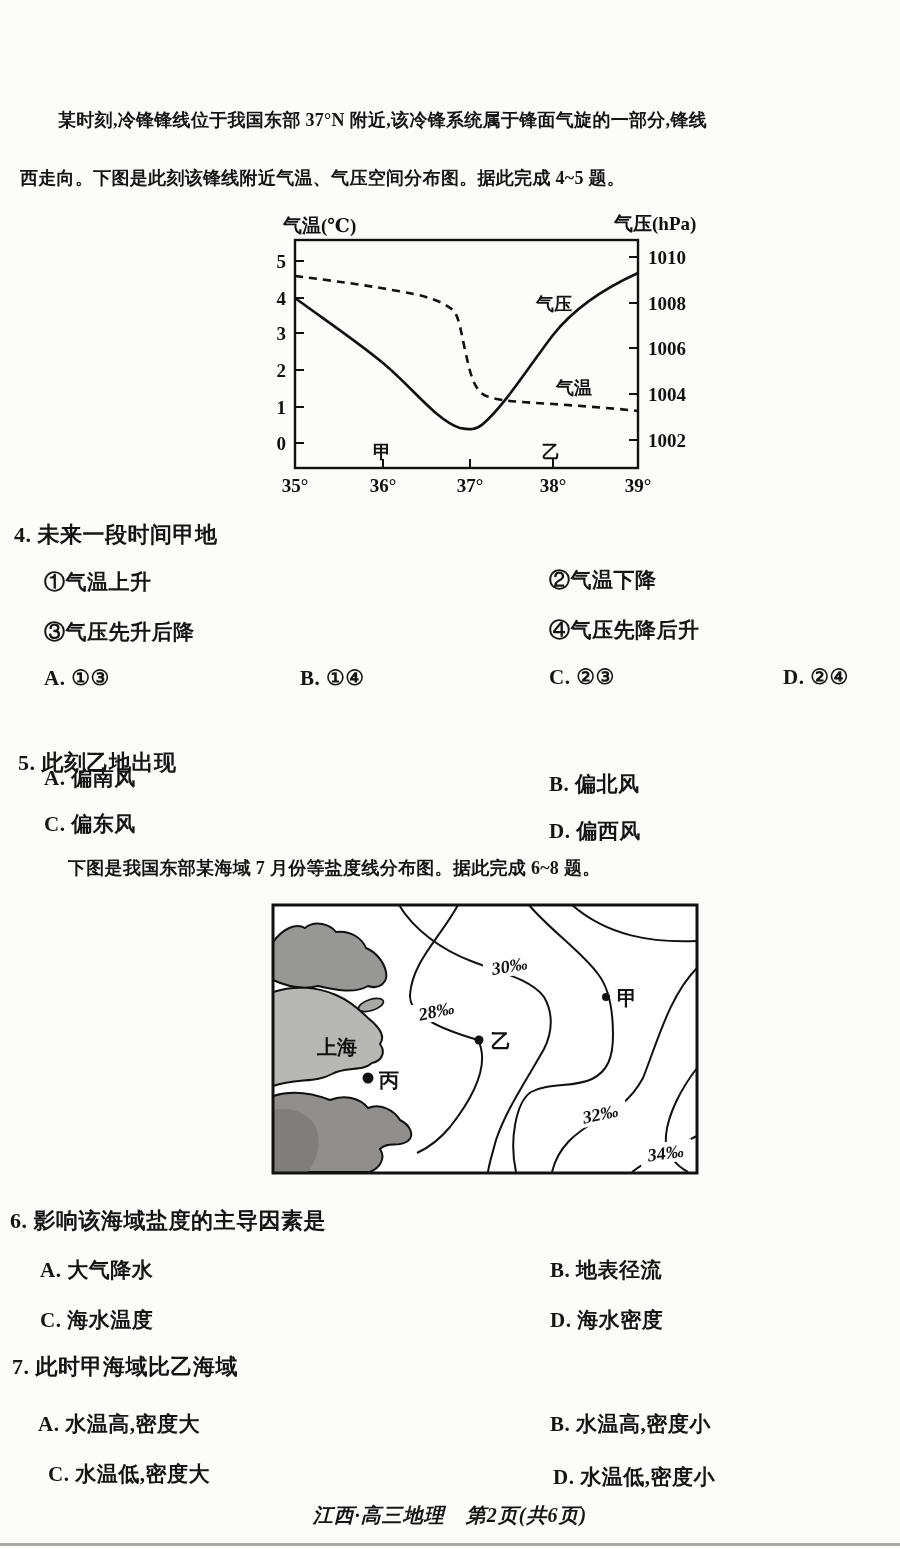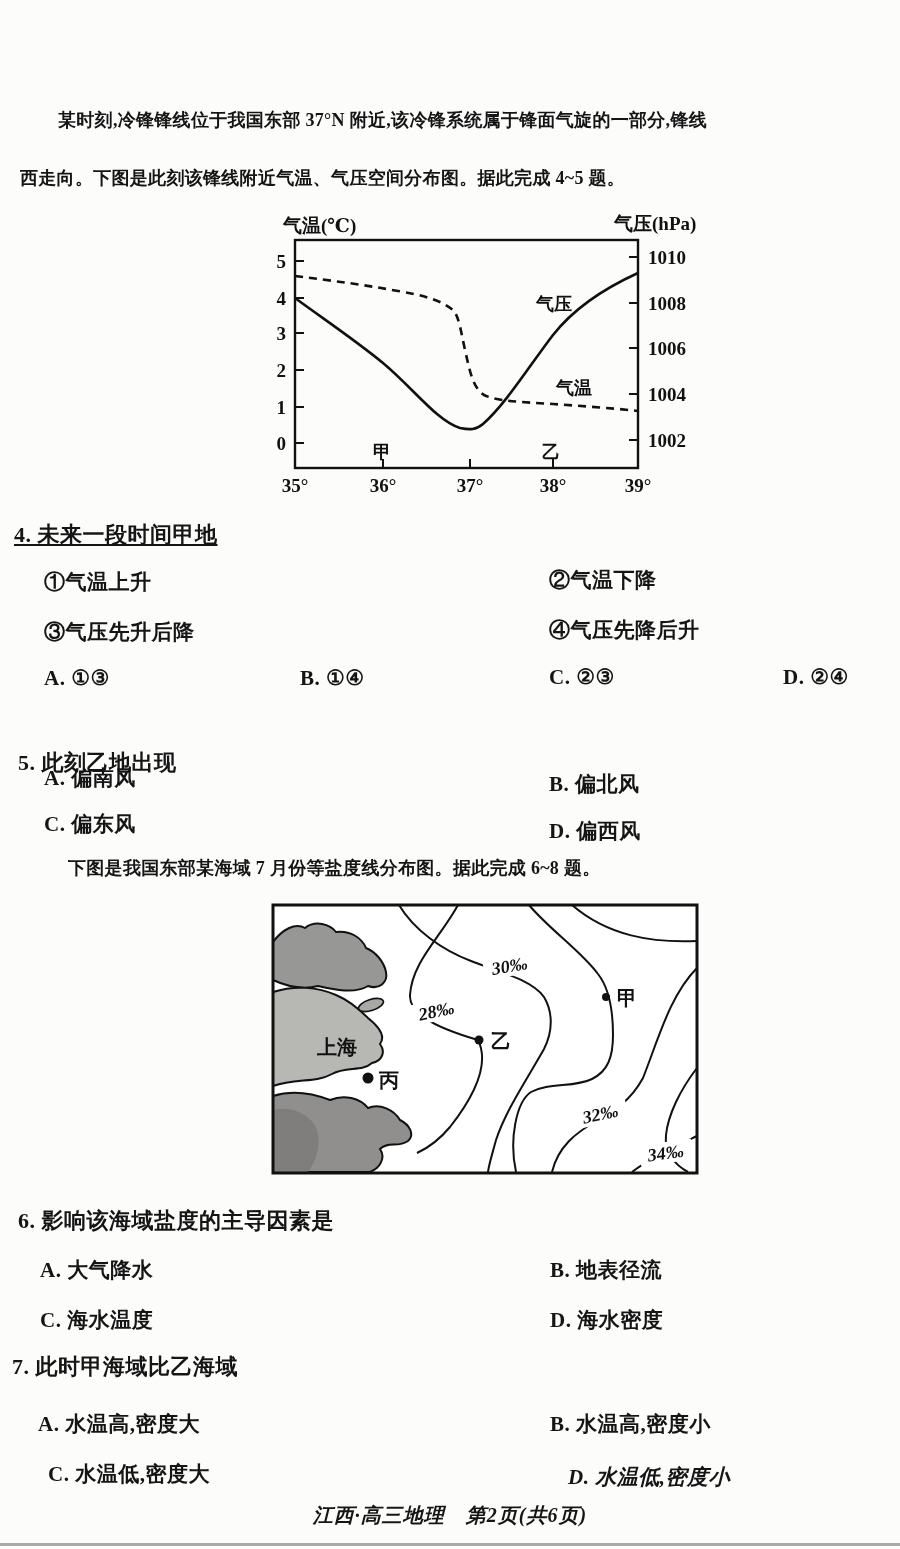--- a/index.html
+++ b/index.html
@@ -80,21 +80,21 @@
   <path d="M295,276 C335,281 365,285 398,291 C422,295 441,300 453,310 C459,316 461,332 465,350
            C470,372 473,388 484,395 C496,401 520,402 553,404 C580,406 612,408 638,411" fill="none" stroke="#111" stroke-width="2.6" stroke-dasharray="8 6"></path>
 
   <text class="curve-t" x="536" y="310">气压</text>
   <text class="curve-t" x="556" y="394">气温</text>
 
   <text class="curve-t" x="382" y="458" text-anchor="middle">甲</text>
   <text class="curve-t" x="551" y="458" text-anchor="middle">乙</text>
 </svg>
 
-<div class="abs stem" style="left:14px;top:520px;text-decoration:underline;">4. 未来一段时间甲地</div>
+<div class="abs stem" style="left:14px;top:520px;">4. 未来一段时间甲地</div>
 <div class="abs opt" style="left:44px;top:568px;text-align:center;">①气温上升</div>
 <div class="abs opt" style="left:549px;top:566px;">②气温下降</div>
 <div class="abs opt" style="left:44px;top:618px;text-align:right;">③气压先升后降</div>
 <div class="abs opt" style="left:549px;top:616px;">④气压先降后升</div>
 <div class="abs opt" style="left:44px;top:666px;">A. ①③</div>
 <div class="abs opt" style="left:300px;top:666px;">B. ①④</div>
 <div class="abs opt" style="left:549px;top:665px;">C. ②③</div>
 <div class="abs opt" style="left:783px;top:665px;text-align:center;">D. ②④</div>
 
 <div class="abs stem" style="left:18px;top:748px;">5. 此刻乙地出现</div>
@@ -151,27 +151,27 @@
   <circle cx="606" cy="997" r="4" fill="#111"></circle>
   <text class="place-t" x="617" y="1005">甲</text>
   <circle cx="479" cy="1040" r="4.5" fill="#111"></circle>
   <text class="place-t" x="491" y="1048">乙</text>
   <circle cx="368" cy="1078" r="5.5" fill="#111"></circle>
   <text class="place-t" x="379" y="1087">丙</text>
 
   <rect x="273" y="905" width="424" height="268" fill="none" stroke="#111" stroke-width="3"></rect>
 </svg>
 
-<div class="abs stem" style="left:18px;top:1206px;">6. 影响该海域盐度的主导因素是</div>
+<div class="abs stem" style="left:10px;top:1206px;">6. 影响该海域盐度的主导因素是</div>
 <div class="abs opt" style="left:40px;top:1256px;">A. 大气降水</div>
 <div class="abs opt" style="left:550px;top:1256px;">B. 地表径流</div>
 <div class="abs opt" style="left:40px;top:1306px;">C. 海水温度</div>
 <div class="abs opt" style="left:550px;top:1306px;">D. 海水密度</div>
 
 <div class="abs stem" style="left:12px;top:1352px;">7. 此时甲海域比乙海域</div>
 <div class="abs opt" style="left:38px;top:1410px;">A. 水温高,密度大</div>
 <div class="abs opt" style="left:550px;top:1410px;">B. 水温高,密度小</div>
 <div class="abs opt" style="left:48px;top:1460px;">C. 水温低,密度大</div>
-<div class="abs opt" style="left:568px;top:1463px;font-style:italic;">D. 水温低,密度小</div>
+<div class="abs opt" style="left:553px;top:1463px;">D. 水温低,密度小</div>
 
 <div class="abs footer" style="top:1502px;font-style:italic;">江西·高三地理　第2页(共6页)</div>
 
 <div class="abs scan-edge" style="top:1543px;"></div>
 
 </body></html>

